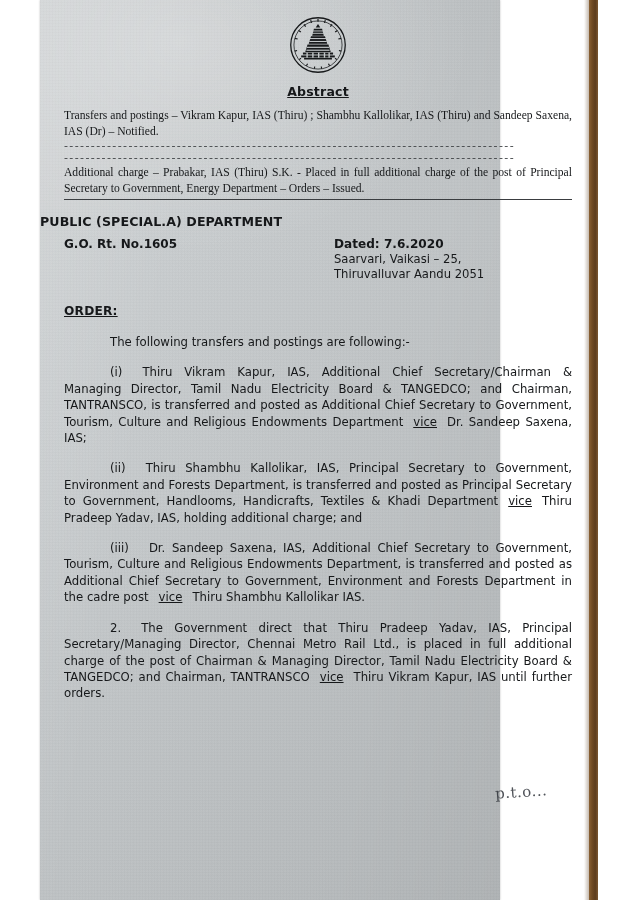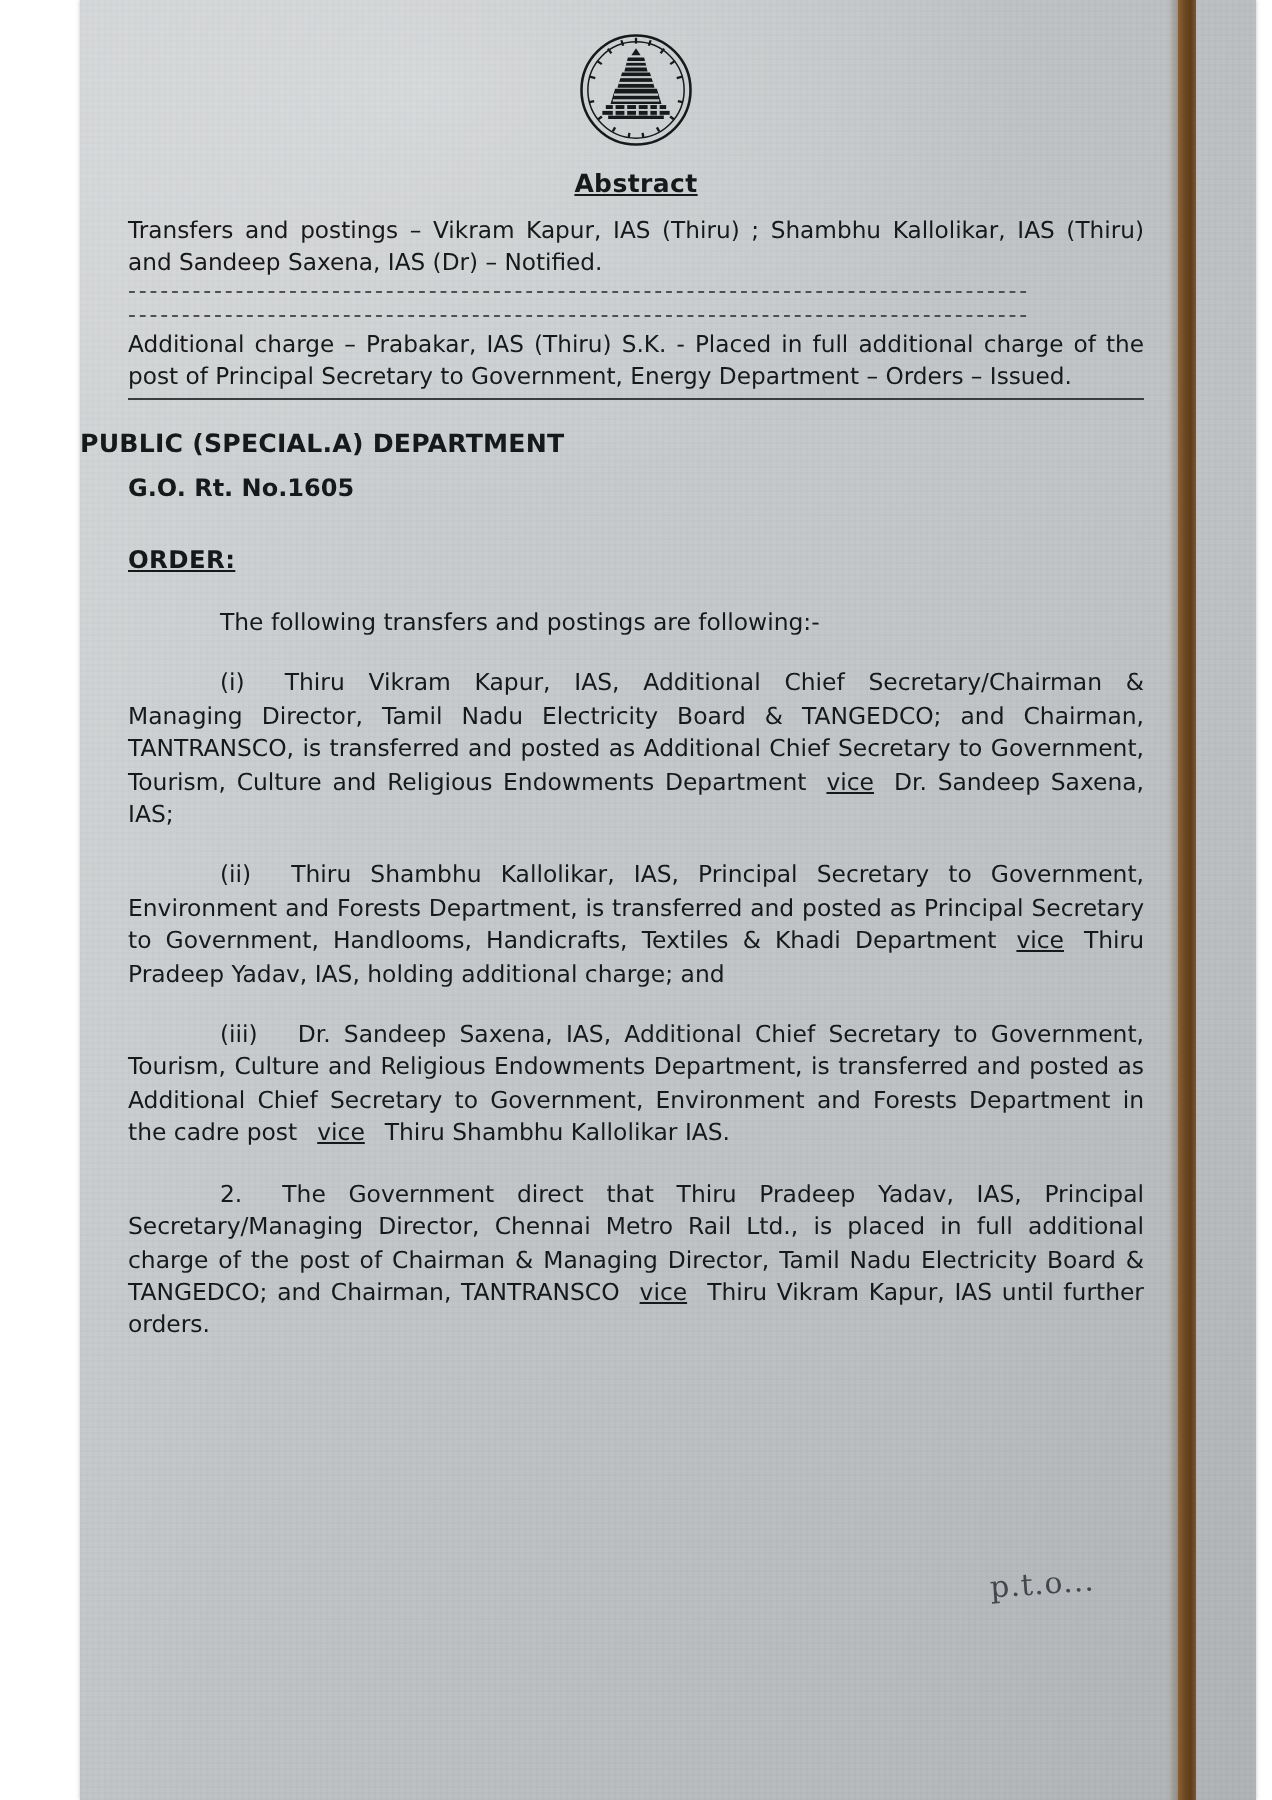--- a/index.html
+++ b/index.html
@@ -13,21 +13,21 @@
     position: relative;
     overflow: hidden;
     font-family: "DejaVu Sans", sans-serif;
   }
 
   
   .page {
     position: absolute;
     left: 40px;
     top: 0px;
-    width: 588px;
+    width: 460px;
     height: 900px;
     background:
       linear-gradient(100deg, rgba(255,255,255,0.22) 0%, rgba(255,255,255,0.02) 28%, rgba(0,0,0,0.035) 72%, rgba(0,0,0,0.075) 100%),
       linear-gradient(182deg, #c2c6c8 0%, #c7cbcd 24%, #c4c8ca 55%, #bfc3c5 78%, #bcc0c2 100%);
     box-shadow: 0 0 2px rgba(0,0,0,0.25);
   }
   
   .grain {
     position: absolute;
     inset: 0;
@@ -96,20 +96,21 @@
     margin: 9px 24px 0 24px;
     border-bottom: 1.1px solid #3a3d40;
     padding-bottom: 2px;
   }
   .abs-para {
     font-size: 11.6px;
     line-height: 15.5px;
     text-align: justify;
     text-justify: inter-word;
     margin: 0 0 1px 0;
+    font-family: Liberation Serif, serif;
   }
   .dash-rule {
     height: 9px;
     line-height: 9px;
     overflow: hidden;
     font-size: 11px;
     letter-spacing: 1.4px;
     color: #3d4043;
     white-space: nowrap;
     margin: 2px 0 3px 0;
@@ -240,20 +241,25 @@
       <p class="abs-para">Transfers and postings – Vikram Kapur, IAS (Thiru) ; Shambhu Kallolikar, IAS (Thiru) and Sandeep Saxena, IAS (Dr) – Notified.</p>
       <div class="dash-rule">------------------------------------------------------------------------------------</div>
       <div class="dash-rule">------------------------------------------------------------------------------------</div>
       <p class="abs-para">Additional charge – Prabakar, IAS (Thiru) S.K. - Placed in full additional charge of the post of  Principal Secretary to Government, Energy Department – Orders – Issued.</p>
     </div>
 
     <div class="dept">PUBLIC (SPECIAL.A) DEPARTMENT</div>
 
     <div class="go-row">
       <div class="go-no">G.O. Rt. No.1605</div>
+      <div class="date-block">
+        <div class="date-line1">Dated: 7.6.2020</div>
+        <div>Saarvari, Vaikasi – 25,</div>
+        <div>Thiruvalluvar Aandu 2051</div>
+      </div>
     </div>
 
     <div class="order-head">ORDER:</div>
 
     <div class="body-wrap">
 
       <p class="body-para intro"><span class="indent"></span><span>The following transfers and postings are following:-</span></p>
 
       <p class="body-para"><span class="indent"></span><span>(i)</span><span class="gap-md"></span><span>Thiru    Vikram    Kapur,    IAS,    Additional    Chief Secretary/Chairman &amp; Managing Director, Tamil Nadu Electricity Board &amp; TANGEDCO; and Chairman, TANTRANSCO, is transferred and posted as Additional Chief Secretary to Government, Tourism, Culture and Religious Endowments Department</span><span class="gap-sm"></span><u class="vice">vice</u><span class="gap-sm"></span><span>Dr. Sandeep Saxena, IAS;</span></p>
 

